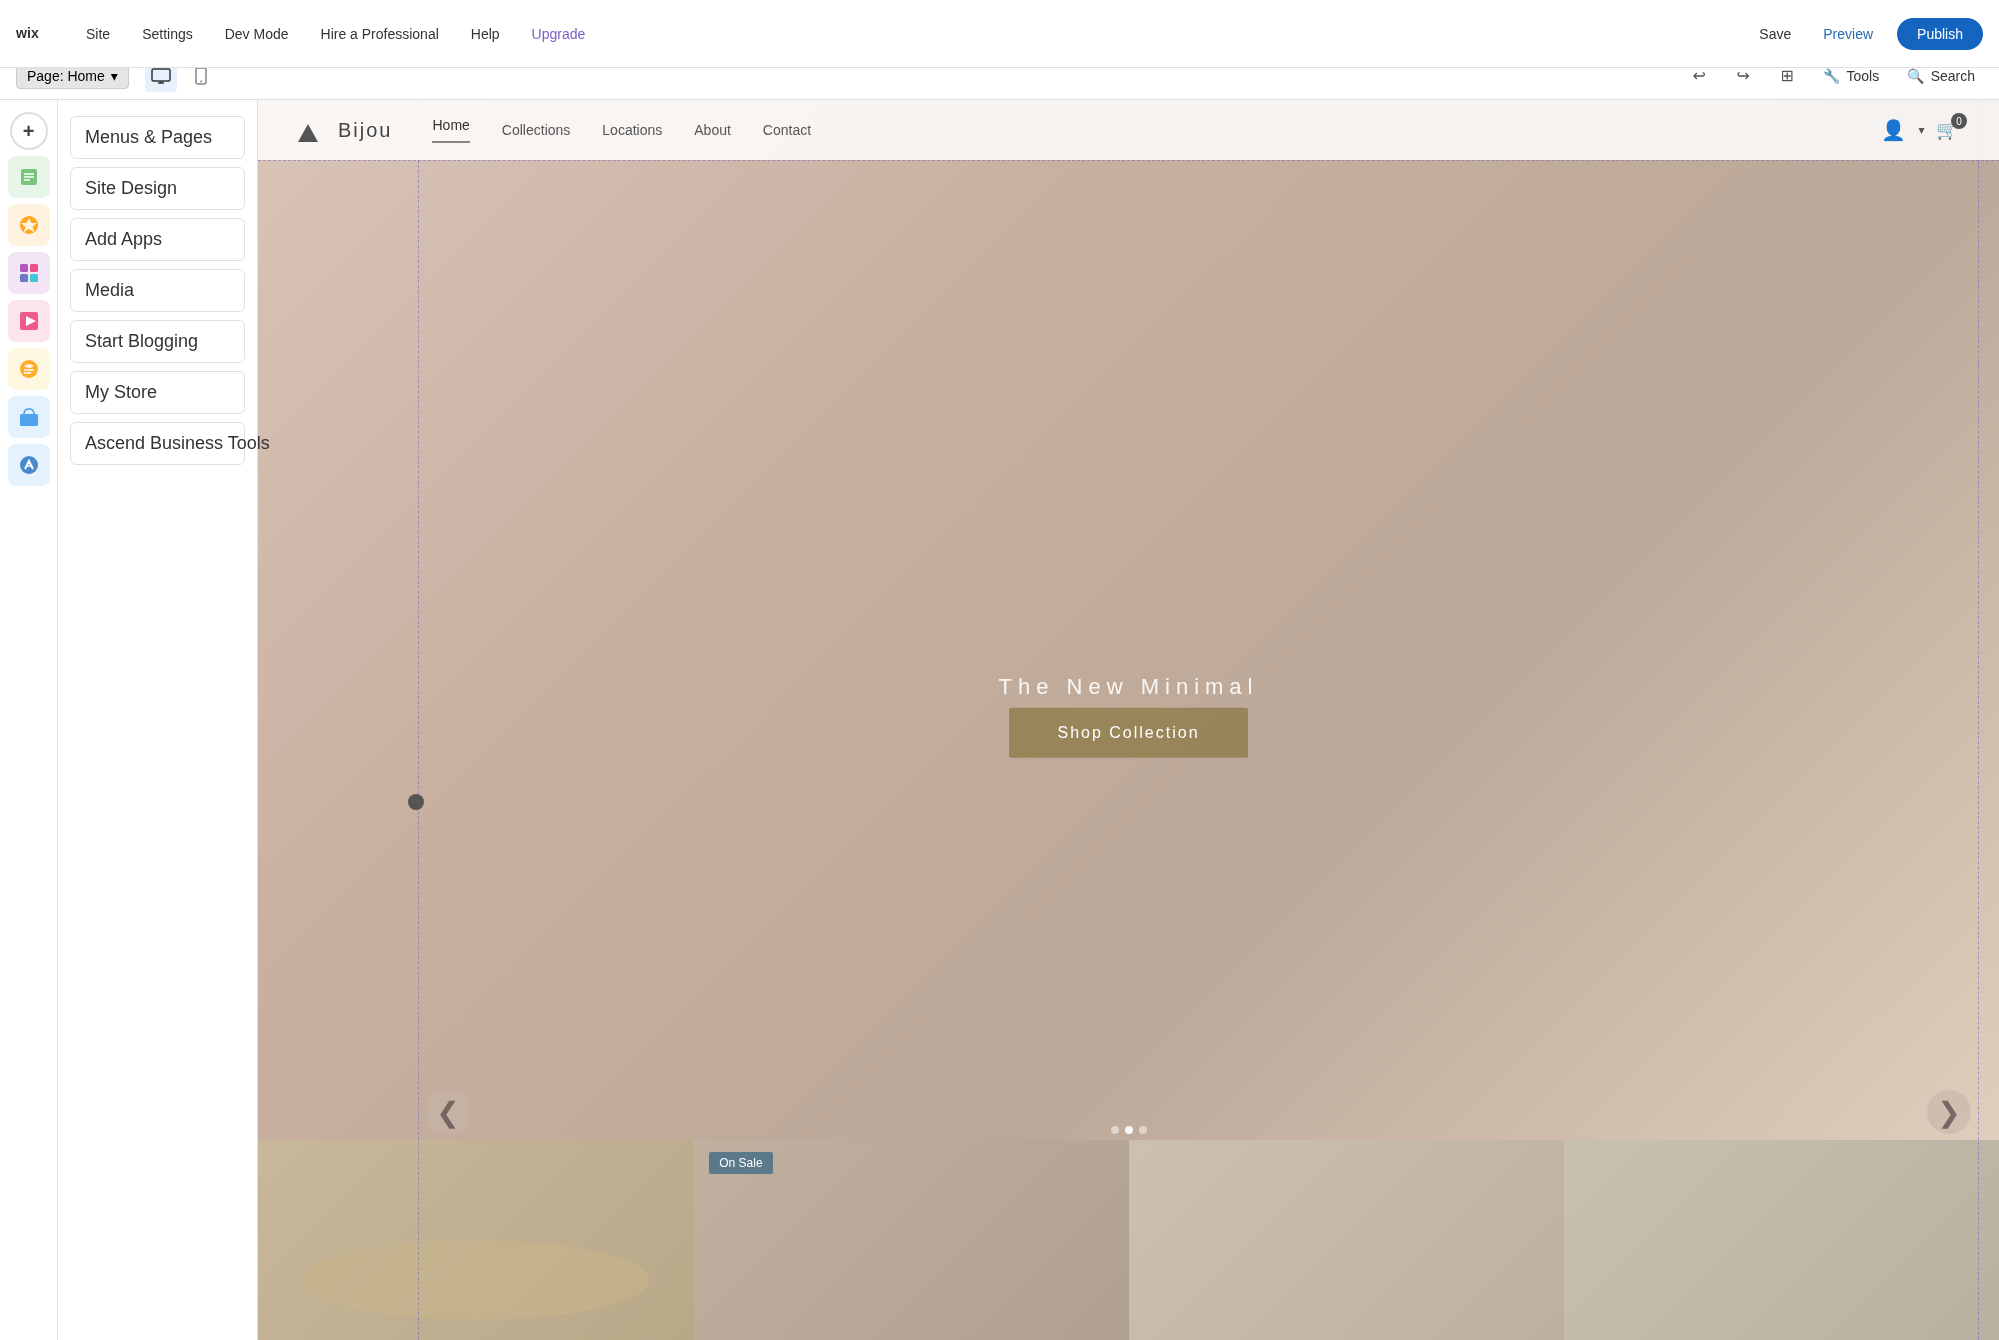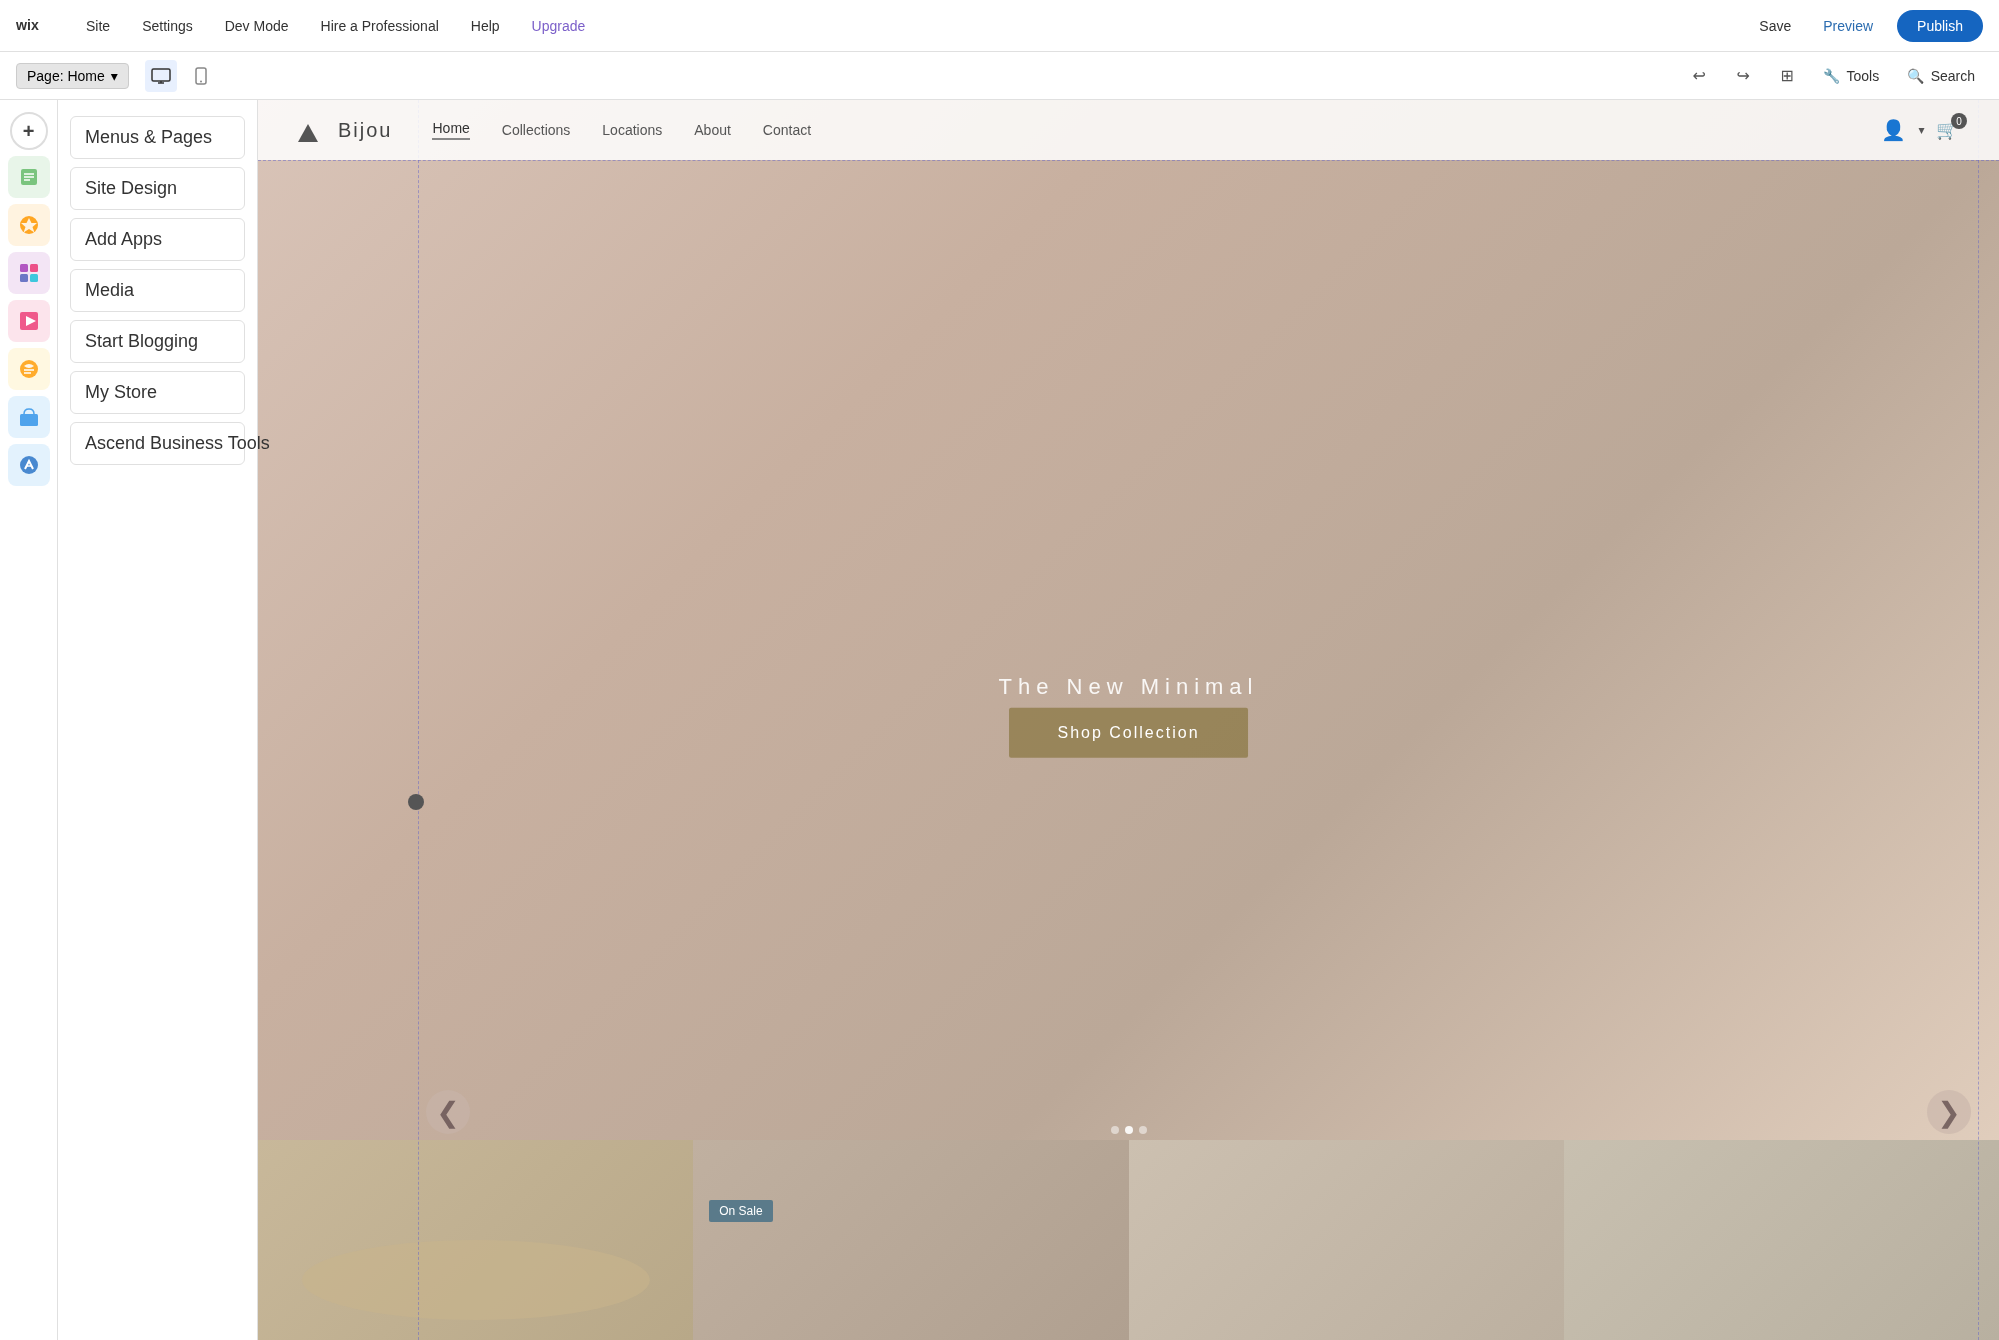--- a/index.html
+++ b/index.html
@@ -1,20 +1,20 @@
 <!DOCTYPE html>
 <html><head>
   <meta charset="utf-8">
   <style>
     * { box-sizing: border-box; margin: 0; padding: 0; }
     body { font-family: 'Helvetica Neue', Helvetica, Arial, sans-serif; background: #f0f0f0; overflow: hidden; width: 1999px; height: 1340px; }
 
     
     .top-bar {
-      position: fixed; top: 0; left: 0; right: 0; height: 52px;
+      position: fixed; top: 0; left: 0; right: 0; height: 68px;
       background: #fff; border-bottom: 1px solid #e0e0e0;
       display: flex; align-items: center; z-index: 1000;
       padding: 6px 16px; gap: 0;
     }
     .top-bar-left { display: flex; align-items: center; gap: 20px; flex: 1; }
     .wix-logo { display: flex; align-items: center; margin-right: 8px; }
     .wix-logo svg { width: 36px; height: 20px; }
     .top-nav-item {
       font-size: 14px; color: #333; cursor: pointer; padding: 4px 6px;
       white-space: nowrap;
@@ -140,21 +140,21 @@
       display: flex; align-items: flex-end; gap: 20px; margin-right: 40px;
     }
     .site-logo-triangle {
       width: 0; height: 0;
       border-left: 10px solid transparent; border-right: 10px solid transparent;
       border-bottom: 18px solid #555;
     }
     .site-logo-text { font-size: 20px; color: #444; letter-spacing: 2px; font-weight: 300; }
     .site-nav { display: flex; align-items: center; gap: 32px; flex: 1; }
     .site-nav-item { font-size: 14px; color: #555; cursor: pointer; }
-    .site-nav-item.active { color: #333; font-weight: 500; border-bottom: 2px solid #888; padding-bottom: 2px; }
+    .site-nav-item.active { color: #333; font-weight: 500; border-bottom: 2px solid #888; padding-bottom: 8px; }
     .site-header-right { display: flex; align-items: center; gap: 12px; }
     .header-cart { font-size: 18px; color: #555; position: relative; cursor: pointer; }
     .cart-badge {
       position: absolute; top: -6px; right: -8px;
       background: #555; color: #fff; border-radius: 50%;
       width: 16px; height: 16px; font-size: 10px;
       display: flex; align-items: center; justify-content: center;
     }
 
     
@@ -189,21 +189,21 @@
     }
     .product-card {
       flex: 1; background: #e8e0d5; position: relative; overflow: hidden;
     }
     .product-card:nth-child(1) { background: #d4c5b0; }
     .product-card:nth-child(2) { background: #c8bba8; }
     .product-card:nth-child(3) { background: #d8cfc4; }
     .product-card:nth-child(4) { background: #c0b8a8; }
     .on-sale-badge {
       position: absolute; top: 12px; left: 16px; background: #5a7a8a;
-      color: #fff; font-size: 12px; padding: 4px 10px; border-radius: 2px; margin-top: 48px;
+      color: #fff; font-size: 12px; padding: 4px 10px; border-radius: 2px;
     }
 
     
     .pagination-dots {
       position: absolute; bottom: 206px; left: 50%; transform: translateX(-50%);
       display: flex; gap: 6px; z-index: 8;
     }
     .dot { width: 8px; height: 8px; border-radius: 50%; background: rgba(255,255,255,0.5); }
     .dot.active { background: rgba(255,255,255,0.9); }
 

